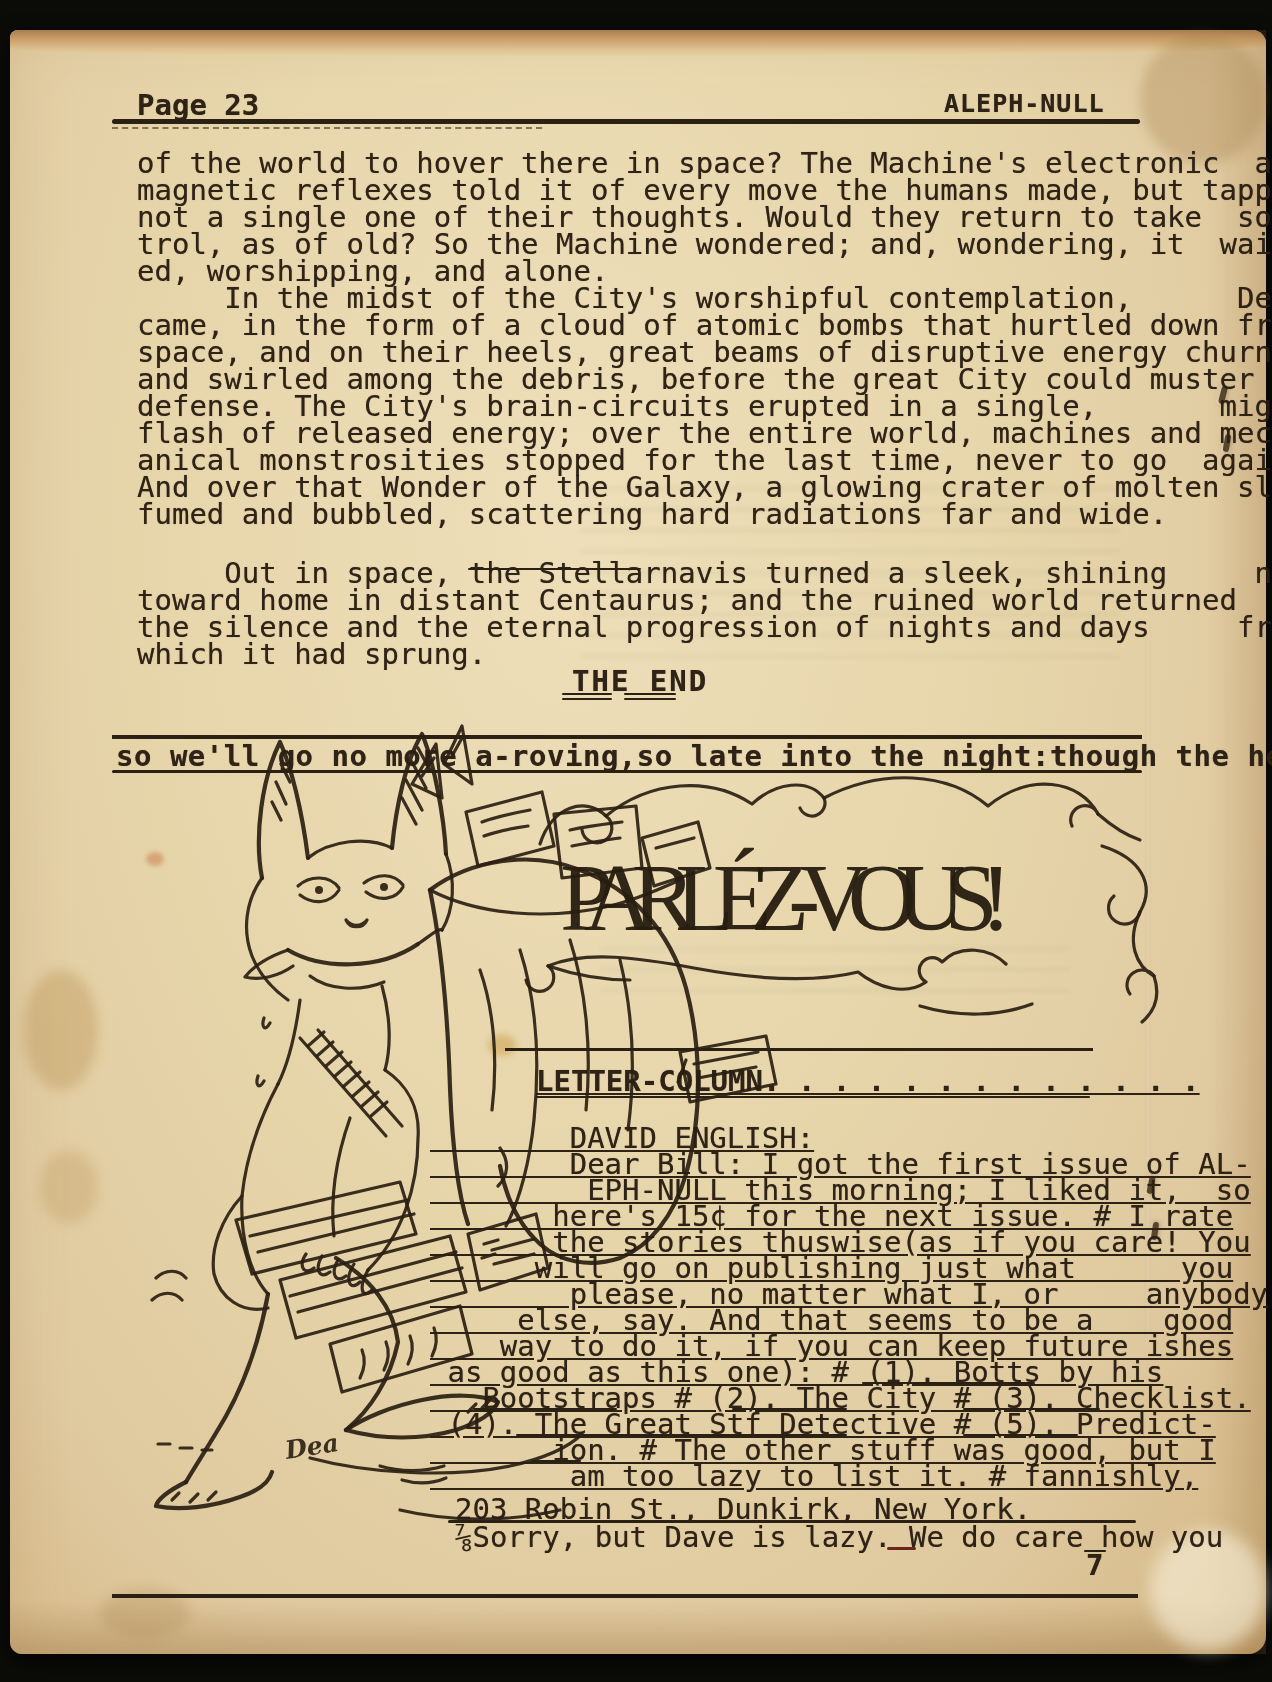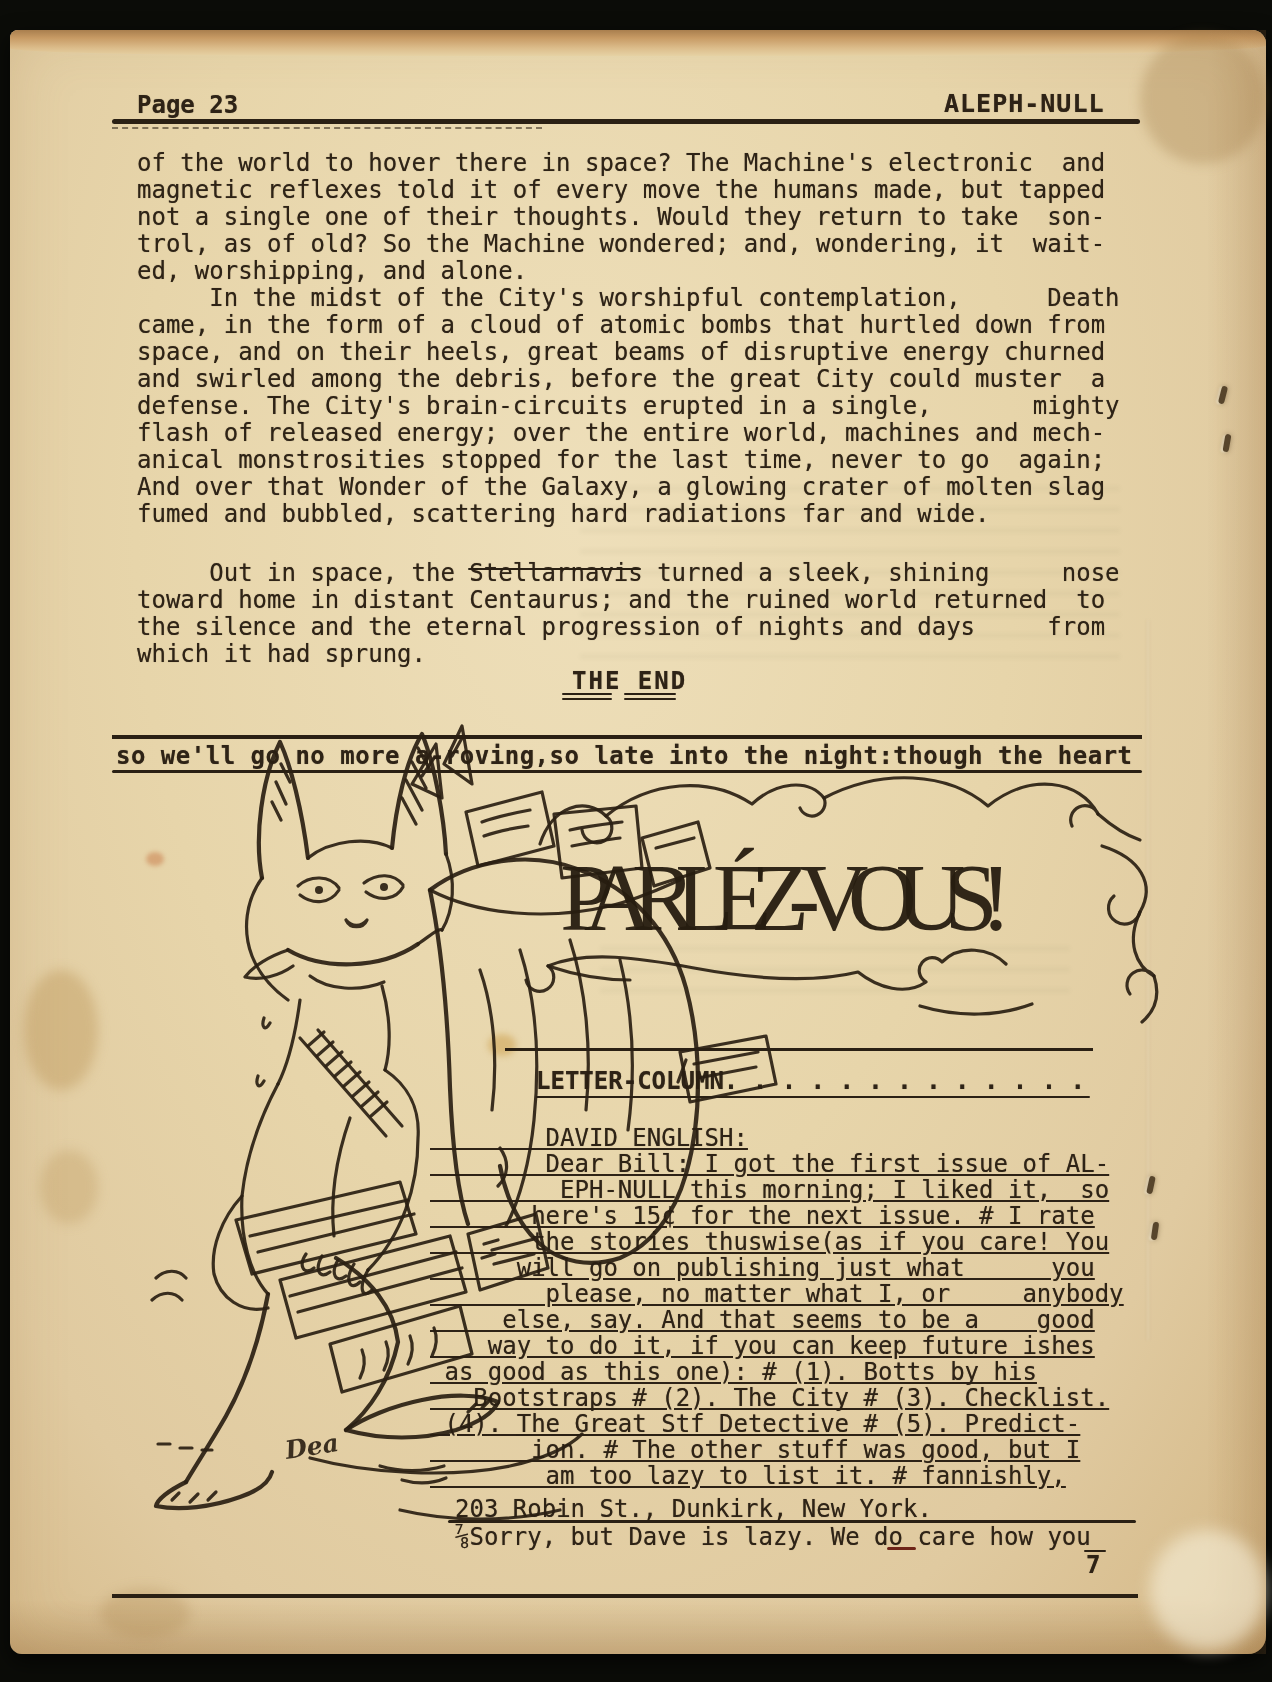--- a/index.html
+++ b/index.html
@@ -10,21 +10,21 @@
          border-radius:8px 14px 18px 12px;
          box-shadow:0 8px 22px rgba(0,0,0,.65), inset 0 0 60px rgba(150,105,55,.18);}
   .edge-top{position:absolute;left:10px;top:30px;width:1256px;height:26px;
          background:linear-gradient(180deg,#a97f4e 0%,#c79a64 30%,#dcbd8c 70%,#e6d2a4 100%);
          border-radius:8px 14px 40% 30%;}
   .edge-right{position:absolute;right:6px;top:30px;width:58px;height:1624px;
          background:linear-gradient(to right, rgba(150,105,55,0), rgba(150,105,55,.20));}
   .edge-bottom{position:absolute;left:10px;top:1600px;width:1256px;height:54px;
          background:linear-gradient(180deg, rgba(150,100,50,0), rgba(140,95,45,.28));border-radius:0 0 18px 12px;}
   .mono{position:absolute;white-space:pre;color:rgba(41,30,18,.93);
-        font-family:"DejaVu Sans Mono",monospace;font-size:24px;line-height:27px;
+        font-family:"DejaVu Sans Mono",monospace;font-size:29px;line-height:27px;
         text-shadow:0 0 .7px rgba(41,30,18,.65);}
   .bold{font-weight:bold;}
   .letters{line-height:26px;text-decoration:underline;}
   .rule{position:absolute;background:#2a2014;}
   .ul{position:absolute;background:#2a2014;height:3px;border-radius:2px;}
   .ul.thin{height:2px;}
   .ul.red{background:#6e2418;}
   .stain{position:absolute;border-radius:50%;filter:blur(6px);}
   .staple{position:absolute;width:6px;height:18px;background:#57452c;border-radius:3px;
           box-shadow:0 0 5px rgba(90,70,40,.5), -2px 1px 2px rgba(255,245,220,.7);}
@@ -188,21 +188,21 @@
     <path class="ink" d="M36,238 A14,14 0 1 0 58,224 C96,208 150,216 204,226 C258,236 320,242 368,230 C388,246 416,254 436,240 A13,13 0 1 1 452,220 C470,202 500,206 516,222"></path>
     <path class="ink" d="M58,224 C82,232 110,238 140,238"></path>
     <path class="ink" d="M430,264 C470,276 510,274 542,262"></path>
   </svg>
 
   <svg style="left:556px;top:838px;" width="470" height="118" viewBox="0 0 470 118">
     <text class="titletext" x="4" y="92" font-size="96" textLength="452" lengthAdjust="spacings-and-glyphs">PARLÉZ-VOUS !</text>
   </svg>
 
   <div class="rule" style="left:505px;top:1048px;width:588px;height:3px;"></div>
-  <div class="mono bold" style="left:536px;top:1068px;">LETTER-COLUMN. . . . . . . . . . . . .</div>
+  <div class="mono bold" style="left:536px;top:1068px;text-decoration:underline;">LETTER-COLUMN. . . . . . . . . . . . .</div>
   <div class="ul thin" style="left:536px;top:1096px;width:554px;"></div>
 
   <div class="mono letters" style="left:430px;top:1125px;">        DAVID ENGLISH:
         Dear Bill: I got the first issue of AL-
          EPH-NULL this morning; I liked it,  so
        here's 15¢ for the next issue. # I rate
        the stories thuswise(as if you care! You
       will go on publishing just what      you
         please, no matter what I, or     anybody
      else, say. And that seems to be a    good

